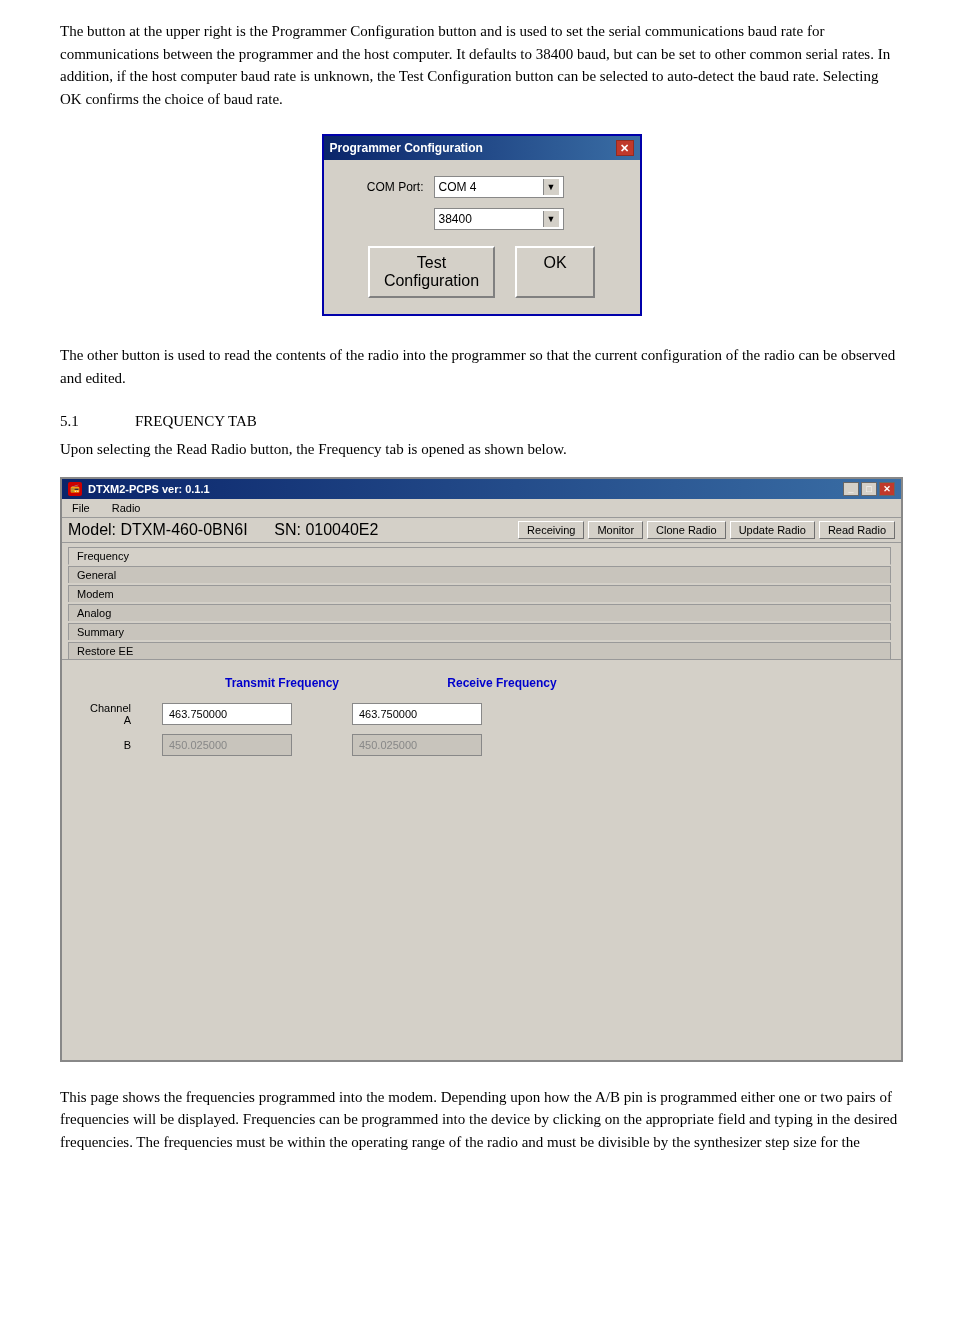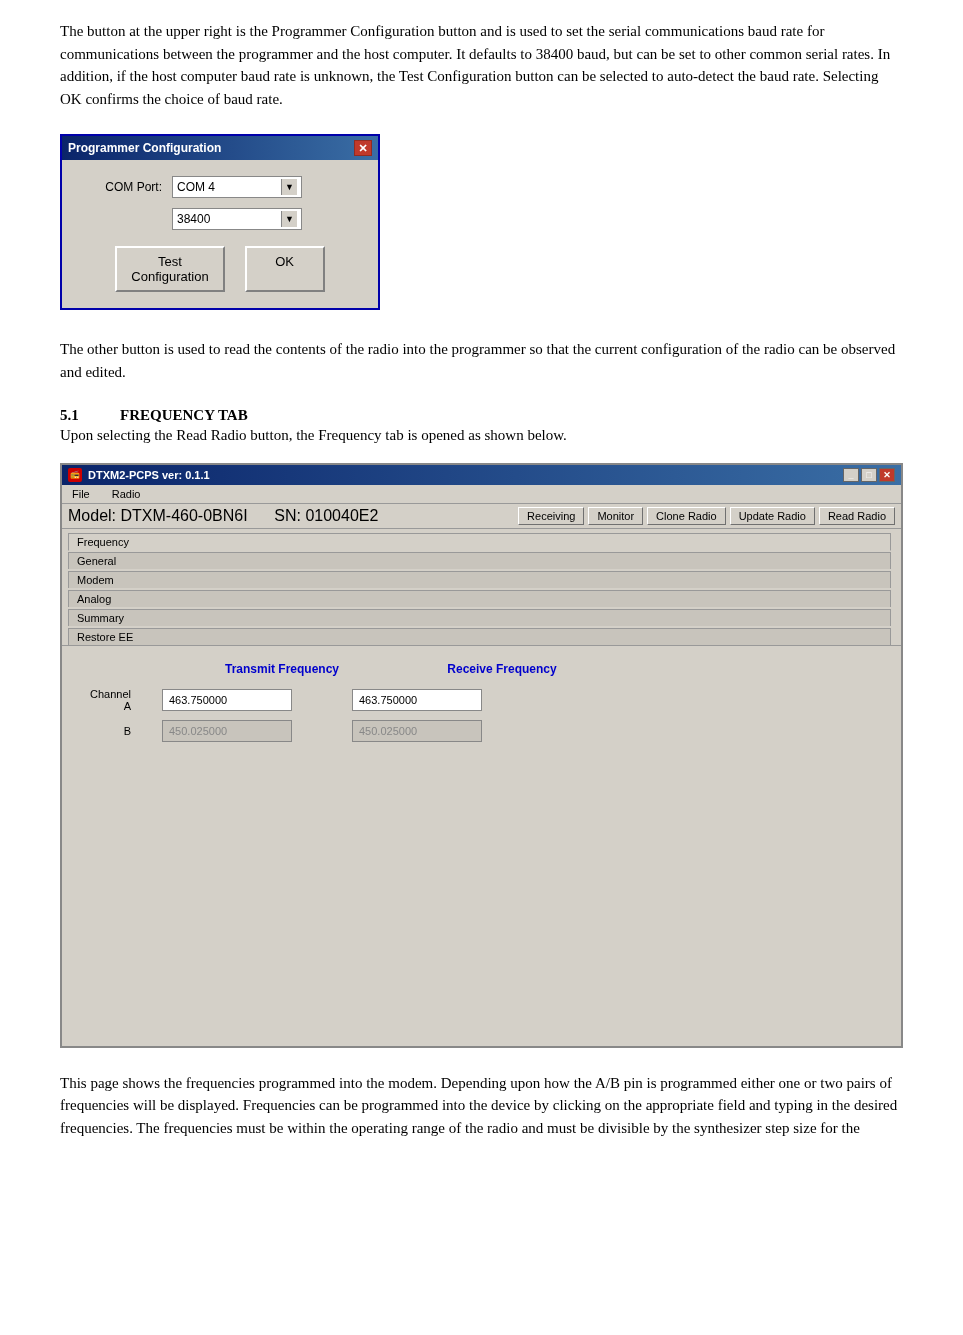--- a/index.html
+++ b/index.html
@@ -19,21 +19,21 @@
     }
 
     .body-text {
       line-height: 1.5;
       margin-bottom: 16px;
     }
 
     
     .dialog-container {
       display: flex;
-      justify-content: flex-start;
+      justify-content: center;
       margin: 24px 0 28px 0;
     }
 
     .dialog-box {
       width: 320px;
       border: 2px solid #0000aa;
       background: #d4d0c8;
       font-family: Arial, Tahoma, sans-serif;
       font-size: 12px;
     }
@@ -119,32 +119,32 @@
       margin-top: 16px;
     }
 
     .win-button {
       background: #d4d0c8;
       border-top: 2px solid #fff;
       border-left: 2px solid #fff;
       border-bottom: 2px solid #808080;
       border-right: 2px solid #808080;
       padding: 6px 14px;
-      font-size: 13px;
+      font-size: 16px;
       cursor: pointer;
       min-width: 80px;
       text-align: center;
     }
 
     
     .section-heading {
       display: flex;
-      gap: 20px;
-      margin: 24px 0 0 0;
-      font-weight: bold;
+      gap: 35px;
+      margin: 24px 0 8px 0;
+      font-weight: normal;
       font-size: 15px;
     }
 
     .section-num {
       min-width: 40px;
     }
 
     
     .app-window-container {
       margin: 16px 0 24px 0;

